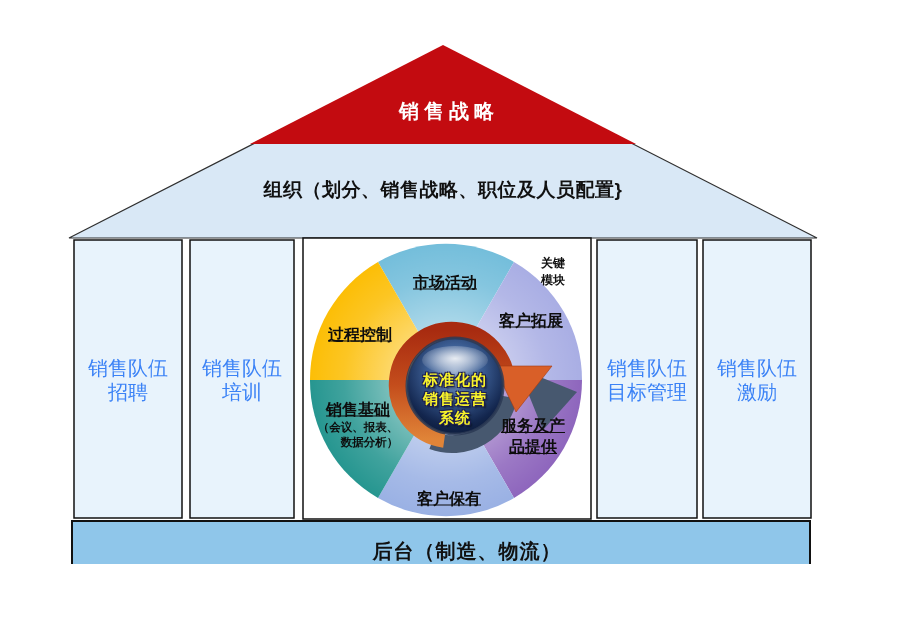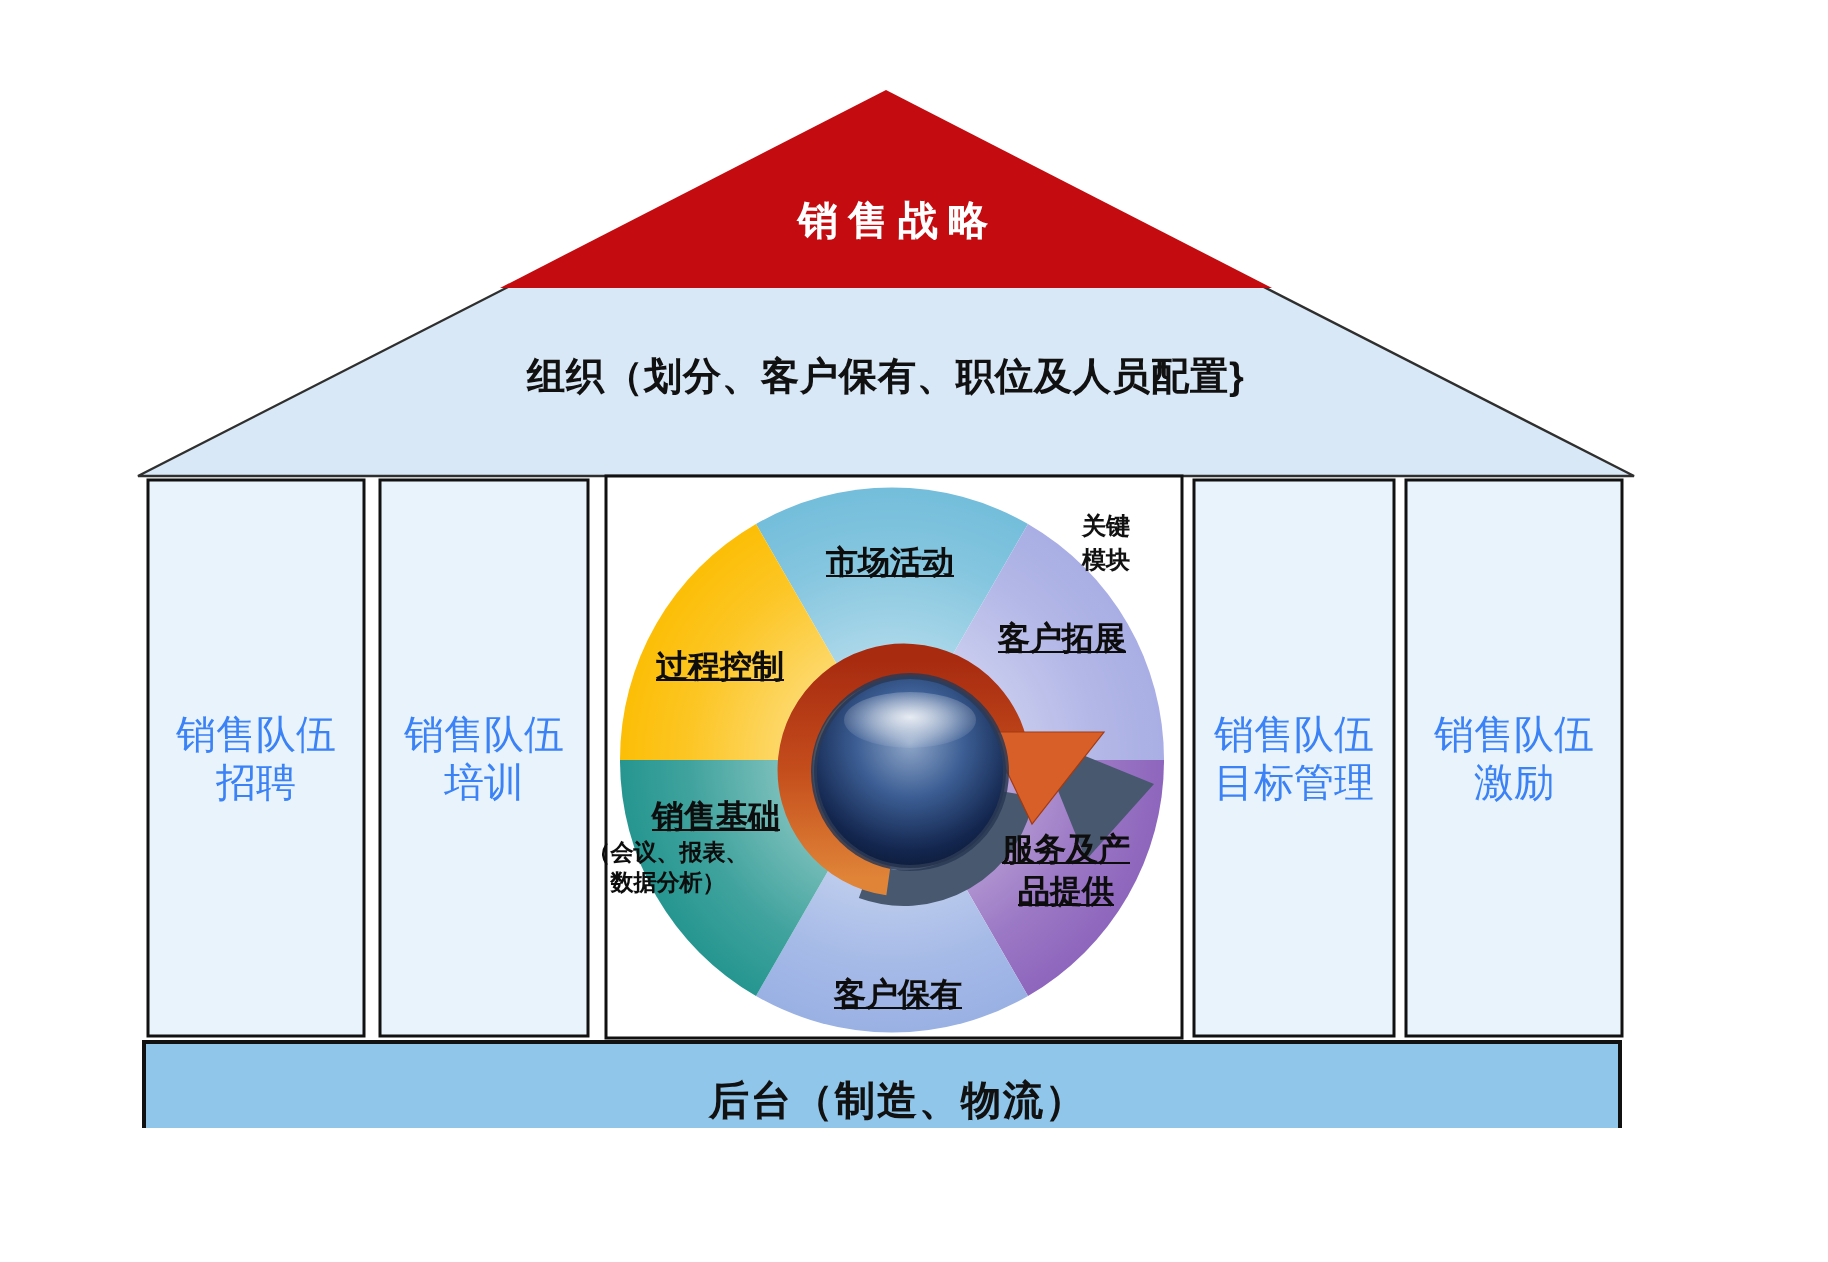--- a/index.html
+++ b/index.html
@@ -81,40 +81,43 @@
     <path d="M444.4 439 A54.5 54.5 0 1 1 506.5 386.9" fill="none" stroke="url(#ringGrad)" stroke-width="17.5"></path>
     <polygon points="494,366 552,366 516,412" stroke="#A33A10" stroke-width="0.6" fill="#D95F28"></polygon>
 
     <circle cx="455" cy="386" r="48" fill="url(#sphG)"></circle>
     <circle cx="455" cy="386" r="48" fill="none" stroke="#2B3A55" stroke-width="3" opacity="0.85"></circle>
     <ellipse cx="455" cy="360" rx="33" ry="14" fill="url(#glossG)"></ellipse>
   </svg>
 
   <div class="lbl peak-lbl" style="left:449px;top:111px;">销售战略</div>
 
-  <div class="lbl org-lbl" style="left:443px;top:190px;">组织（划分、客户保有、职位及人员配置}</div>
+  <div class="lbl org-lbl" style="left:443px;top:190px;">组织（划分、销售战略、职位及人员配置}</div>
 
   <div class="lbl pillar-lbl" style="left:128px;top:380px;">销售队伍
 招聘</div>
   <div class="lbl pillar-lbl" style="left:242px;top:380px;">销售队伍
 培训</div>
   <div class="lbl pillar-lbl" style="left:647px;top:380px;">销售队伍
 目标管理</div>
   <div class="lbl pillar-lbl" style="left:757px;top:380px;">销售队伍
 激励</div>
 
   <div class="lbl note-lbl" style="left:553px;top:272px;">关键
 模块</div>
 
   <div class="lbl seg-lbl" style="left:445px;top:282px;">市场活动</div>
   <div class="lbl seg-lbl" style="left:531px;top:320px;">客户拓展</div>
   <div class="lbl seg-lbl" style="left:533px;top:436px;">服务及产
 品提供</div>
   <div class="lbl seg-lbl" style="left:449px;top:482px;margin-top:16px;">客户保有</div>
   <div class="lbl seg-lbl" style="left:358px;top:409px;">销售基础</div>
-  <div class="lbl seg-sub" style="left:334px;top:435px;">（会议、报表、
+  <div class="lbl seg-sub" style="left:358px;top:435px;text-align:right;">（会议、报表、
 数据分析）</div>
   <div class="lbl seg-lbl" style="left:360px;top:334px;">过程控制</div>
 
+  <div class="lbl core-lbl" style="left:455px;top:398px;">标准化的
+销售运营
+系统</div>
 
-  <div class="lbl bar-lbl" style="left:449px;top:551px;">后台（制造、物流）</div>
+  <div class="lbl bar-lbl" style="left:467px;top:551px;">后台（制造、物流）</div>
 
 </div>
 
 </body></html>

